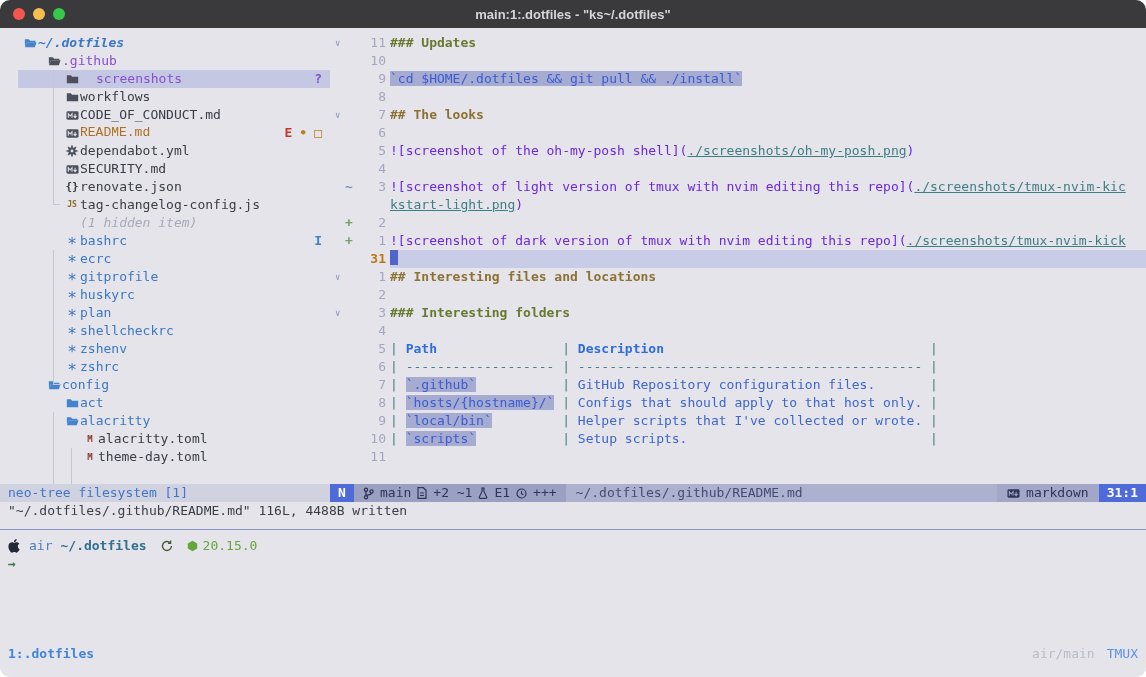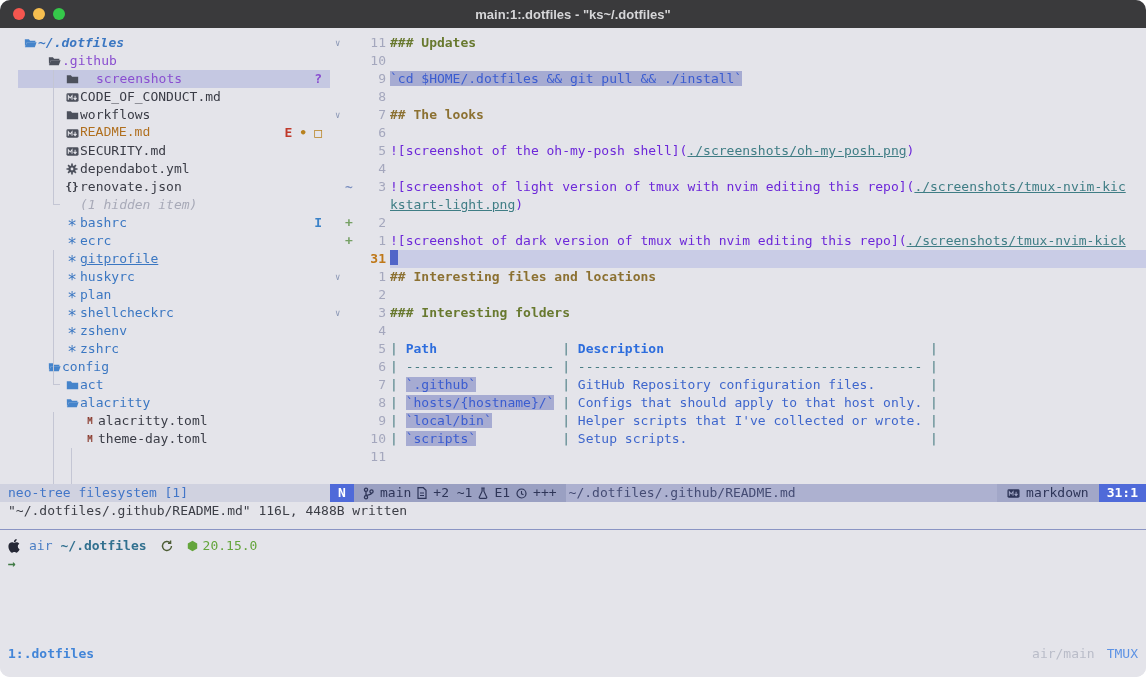--- a/index.html
+++ b/index.html
@@ -48,21 +48,21 @@
   .scode{background:#a6abd2;color:#3a5cd0;}
   .spipe{color:#4a7d84;}
   .sthead{color:#2d6ddd;font-weight:bold;}
   .sdesc{color:#3e66cc;}
   .splain{color:#3a3c46;}
   
   .statusline{position:absolute;left:0;top:456px;height:18px;width:100%;display:flex;line-height:18px;}
   .seg-neo{width:330px;background:#d0d2e0;color:#4276c8;padding-left:8px;box-sizing:border-box;}
   .seg-mode{width:24px;background:#4f6ad9;color:#fff;font-weight:bold;text-align:center;}
   .seg-git{background:#9aa0c2;color:#2e3558;display:flex;align-items:center;gap:6px;padding:0 9px;text-align:center;}
-  .seg-path{background:#adb1d0;color:#454c74;flex:1;padding-left:3px;}
+  .seg-path{background:#adb1d0;color:#454c74;flex:1;padding-left:10px;}
   .seg-ft{background:#a2a7c8;color:#2e3558;display:flex;align-items:center;gap:6px;padding:0 10px;}
   .seg-pos{background:#4f6ad9;color:#fff;font-weight:bold;padding:0 8px;}
   
   .cmdline{position:absolute;left:8px;top:474px;height:18px;line-height:18px;color:#3c3e46;}
   .pane-divider{position:absolute;left:0;top:501px;width:100%;height:1px;background:#8a94c4;}
   .prompt{position:absolute;left:8px;top:509px;height:18px;display:flex;align-items:center;gap:8px;line-height:18px;}
   .p-host{color:#4a7ec4;}
   .p-path{color:#31708f;font-weight:bold;}
   .p-node{color:#64a53c;display:flex;align-items:center;gap:5px;margin-left:6px;}
   .prompt-arrow{position:absolute;left:8px;top:527px;height:18px;line-height:18px;color:#3f7a44;font-weight:bold;}
@@ -92,53 +92,54 @@
               <path d="M1 2.5h5l1.5 1.8H14v1.7H3.6L1.2 12z" fill="#4584cb"></path>
               <path d="M3.6 6H15.5L13.3 12.3H1.2z" fill="#4584cb"></path>
             </svg></span><span class="tlabel t-root" style="left: 38px;">~/.dotfiles</span></div>
         <div class="trow"><span class="ticon" style="left: 46px;"><svg width="13" height="12" viewBox="0 0 16 14">
               <path d="M1 2.5h5l1.5 1.8H14v1.7H3.6L1.2 12z" fill="#4c505c"></path>
               <path d="M3.6 6H15.5L13.3 12.3H1.2z" fill="#4c505c"></path>
             </svg></span><span class="tlabel t-purple" style="left: 62px;">.github</span></div>
         <div class="trow sel"><span class="ticon" style="left: 64px;"><svg width="13" height="12" viewBox="0 0 16 14">
               <path d="M1 2.5h5l1.5 1.8H15V12.3H1z" fill="#4c505c"></path>
             </svg></span><span class="tlabel t-purple" style="left: 96px;">screenshots</span><span class="badges"><span style="color: rgb(138, 79, 208);">?</span></span></div>
-        <div class="trow"><span class="ticon" style="left: 64px;"><svg width="13" height="11" viewBox="0 0 14 11">
-              <rect x="0.5" y="1" width="13" height="9" rx="1.5" fill="#4c505c"></rect>
-              <path d="M2.5 8V3.5L4.5 6L6.5 3.5V8" stroke="#e4e4ea" stroke-width="1.1" fill="none"></path>
-              <path d="M9.8 3.5V7.5M8.2 6l1.6 1.8L11.4 6" stroke="#e4e4ea" stroke-width="1.1" fill="none"></path>
-            </svg></span><span class="tlabel t-default" style="left: 80px;">CODE_OF_CONDUCT.md</span></div>
         <div class="trow"><span class="ticon" style="left: 64px;"><svg width="13" height="12" viewBox="0 0 16 14">
               <path d="M1 2.5h5l1.5 1.8H15V12.3H1z" fill="#4c505c"></path>
             </svg></span><span class="tlabel t-default" style="left: 80px;">workflows</span></div>
         <div class="trow"><span class="ticon" style="left: 64px;"><svg width="13" height="11" viewBox="0 0 14 11">
               <rect x="0.5" y="1" width="13" height="9" rx="1.5" fill="#4c505c"></rect>
               <path d="M2.5 8V3.5L4.5 6L6.5 3.5V8" stroke="#e4e4ea" stroke-width="1.1" fill="none"></path>
               <path d="M9.8 3.5V7.5M8.2 6l1.6 1.8L11.4 6" stroke="#e4e4ea" stroke-width="1.1" fill="none"></path>
-            </svg></span><span class="tlabel t-orange" style="left: 80px; font-family: Liberation Mono, monospace;">README.md</span><span class="badges"><span style="color: rgb(192, 57, 43);">E</span><span style="color: rgb(184, 130, 31);">•</span><span style="color: rgb(184, 130, 31);">□</span></span></div>
+            </svg></span><span class="tlabel t-default" style="left: 80px;">CODE_OF_CONDUCT.md</span></div>
         <div class="trow"><span class="ticon" style="left: 64px;"><svg width="13" height="11" viewBox="0 0 14 11">
               <rect x="0.5" y="1" width="13" height="9" rx="1.5" fill="#4c505c"></rect>
               <path d="M2.5 8V3.5L4.5 6L6.5 3.5V8" stroke="#e4e4ea" stroke-width="1.1" fill="none"></path>
               <path d="M9.8 3.5V7.5M8.2 6l1.6 1.8L11.4 6" stroke="#e4e4ea" stroke-width="1.1" fill="none"></path>
-            </svg></span><span class="tlabel t-default" style="left: 80px;">SECURITY.md</span></div>
+            </svg></span><span class="tlabel t-orange" style="left: 80px; font-family: Liberation Mono, monospace;">README.md</span><span class="badges"><span style="color: rgb(192, 57, 43);">E</span><span style="color: rgb(184, 130, 31);">•</span><span style="color: rgb(184, 130, 31);">□</span></span></div>
         <div class="trow"><span class="ticon" style="left: 64px;"><svg width="12" height="12" viewBox="0 0 12 12">
               <g stroke="#4c505c" stroke-width="1.7">
                 <line x1="6" y1="0.5" x2="6" y2="11.5"></line>
                 <line x1="0.5" y1="6" x2="11.5" y2="6"></line>
                 <line x1="2.1" y1="2.1" x2="9.9" y2="9.9"></line>
                 <line x1="9.9" y1="2.1" x2="2.1" y2="9.9"></line>
               </g>
               <circle cx="6" cy="6" r="3.6" fill="#4c505c"></circle>
               <circle cx="6" cy="6" r="1.4" fill="#e4e4ea"></circle>
             </svg></span><span class="tlabel t-default" style="left: 80px;">dependabot.yml</span></div>
+        <div class="trow"><span class="ticon" style="left: 64px;"><svg width="13" height="11" viewBox="0 0 14 11">
+              <rect x="0.5" y="1" width="13" height="9" rx="1.5" fill="#4c505c"></rect>
+              <path d="M2.5 8V3.5L4.5 6L6.5 3.5V8" stroke="#e4e4ea" stroke-width="1.1" fill="none"></path>
+              <path d="M9.8 3.5V7.5M8.2 6l1.6 1.8L11.4 6" stroke="#e4e4ea" stroke-width="1.1" fill="none"></path>
+            </svg></span><span class="tlabel t-default" style="left: 80px;">SECURITY.md</span></div>
         <div class="trow"><span class="ticon" style="left: 64px;"><span class="ic-txt" style="font-size:11px;">{}</span></span><span class="tlabel t-default" style="left: 80px;">renovate.json</span></div>
+        <div class="trow"><span class="ticon" style="left: 64px;"><span class="ic-txt" style="font-size:8px;color:#8a6d28;">JS</span></span><span class="tlabel t-default" style="left: 80px;">tag-changelog-config.js</span></div>
         <div class="trow"><span class="ticon" style="left: 64px;"></span><span class="tlabel t-muted" style="left: 80px;">(1 hidden item)</span></div>
         <div class="trow"><span class="ticon" style="left: 64px;"><span style="font-size:16px;color:#3b77c2;line-height:10px;position:relative;top:3px;">*</span></span><span class="tlabel t-blue" style="left: 80px;">bashrc</span><span class="badges"><span style="color: rgb(59, 130, 200);">I</span></span></div>
         <div class="trow"><span class="ticon" style="left: 64px;"><span style="font-size:16px;color:#3b77c2;line-height:10px;position:relative;top:3px;">*</span></span><span class="tlabel t-blue" style="left: 80px;">ecrc</span></div>
-        <div class="trow"><span class="ticon" style="left: 64px;"><span style="font-size:16px;color:#3b77c2;line-height:10px;position:relative;top:3px;">*</span></span><span class="tlabel t-blue" style="left: 80px; text-decoration: underline;">gitprofile</span></div>
+        <div class="trow"><span class="ticon" style="left: 64px;"><span style="font-size:16px;color:#3b77c2;line-height:10px;position:relative;top:3px;">*</span></span><span class="tlabel t-blue" style="left: 80px;">gitprofile</span></div>
         <div class="trow"><span class="ticon" style="left: 64px;"><span style="font-size:16px;color:#3b77c2;line-height:10px;position:relative;top:3px;">*</span></span><span class="tlabel t-blue" style="left: 80px;">huskyrc</span></div>
         <div class="trow"><span class="ticon" style="left: 64px;"><span style="font-size:16px;color:#3b77c2;line-height:10px;position:relative;top:3px;">*</span></span><span class="tlabel t-blue" style="left: 80px;">plan</span></div>
         <div class="trow"><span class="ticon" style="left: 64px;"><span style="font-size:16px;color:#3b77c2;line-height:10px;position:relative;top:3px;">*</span></span><span class="tlabel t-blue" style="left: 80px;">shellcheckrc</span></div>
         <div class="trow"><span class="ticon" style="left: 64px;"><span style="font-size:16px;color:#3b77c2;line-height:10px;position:relative;top:3px;">*</span></span><span class="tlabel t-blue" style="left: 80px;">zshenv</span></div>
         <div class="trow"><span class="ticon" style="left: 64px;"><span style="font-size:16px;color:#3b77c2;line-height:10px;position:relative;top:3px;">*</span></span><span class="tlabel t-blue" style="left: 80px;">zshrc</span></div>
         <div class="trow"><span class="ticon" style="left: 46px;"><svg width="13" height="12" viewBox="0 0 16 14">
               <path d="M1 2.5h5l1.5 1.8H14v1.7H3.6L1.2 12z" fill="#4584cb"></path>
               <path d="M3.6 6H15.5L13.3 12.3H1.2z" fill="#4584cb"></path>
             </svg></span><span class="tlabel t-blue" style="left: 62px;">config</span></div>
         <div class="trow"><span class="ticon" style="left: 64px;"><svg width="13" height="12" viewBox="0 0 16 14">

